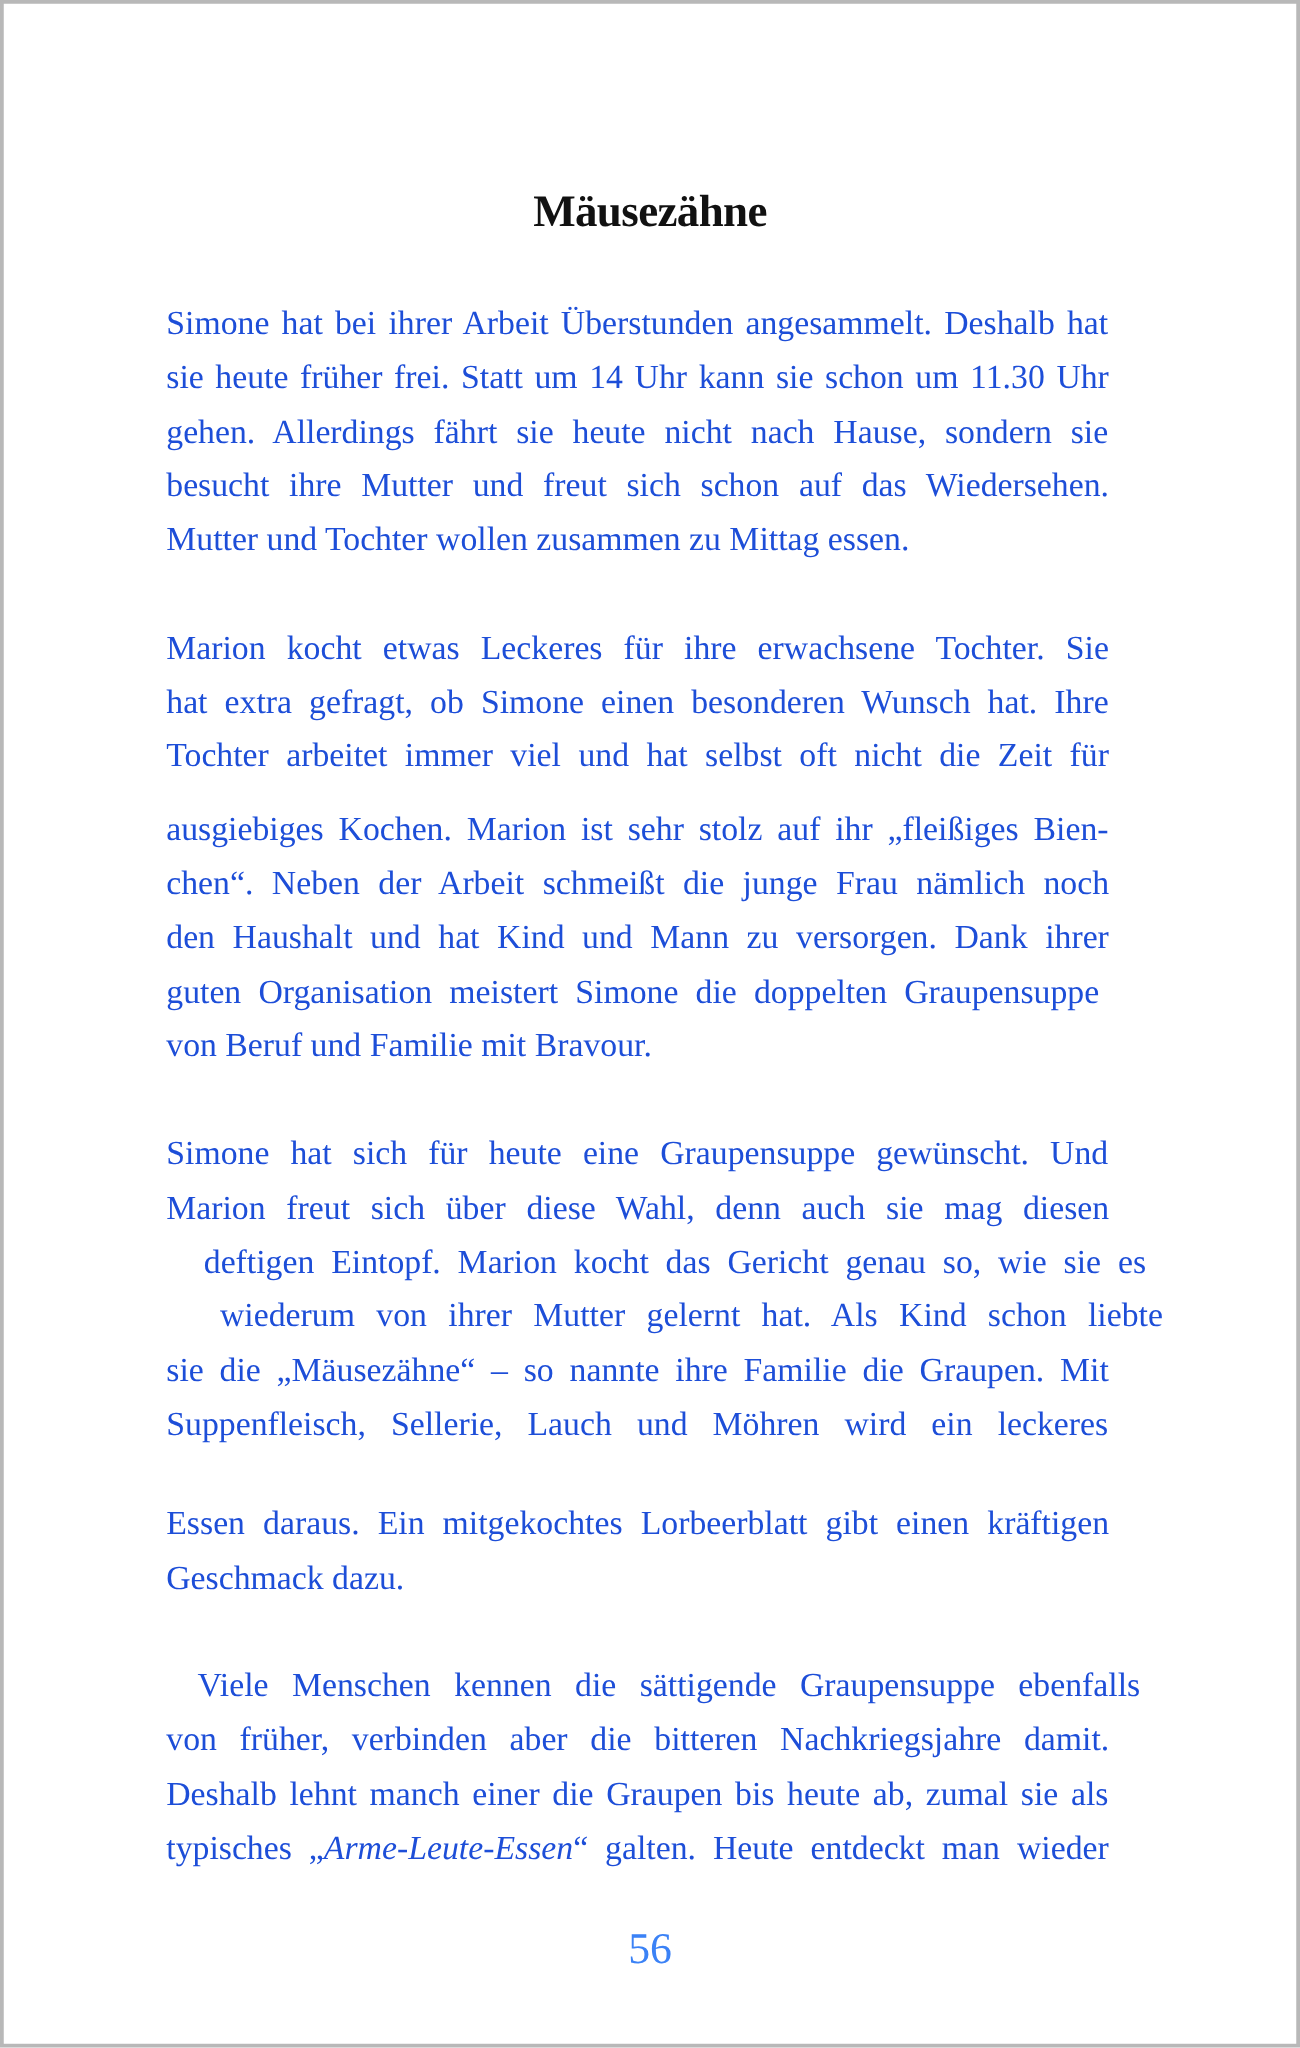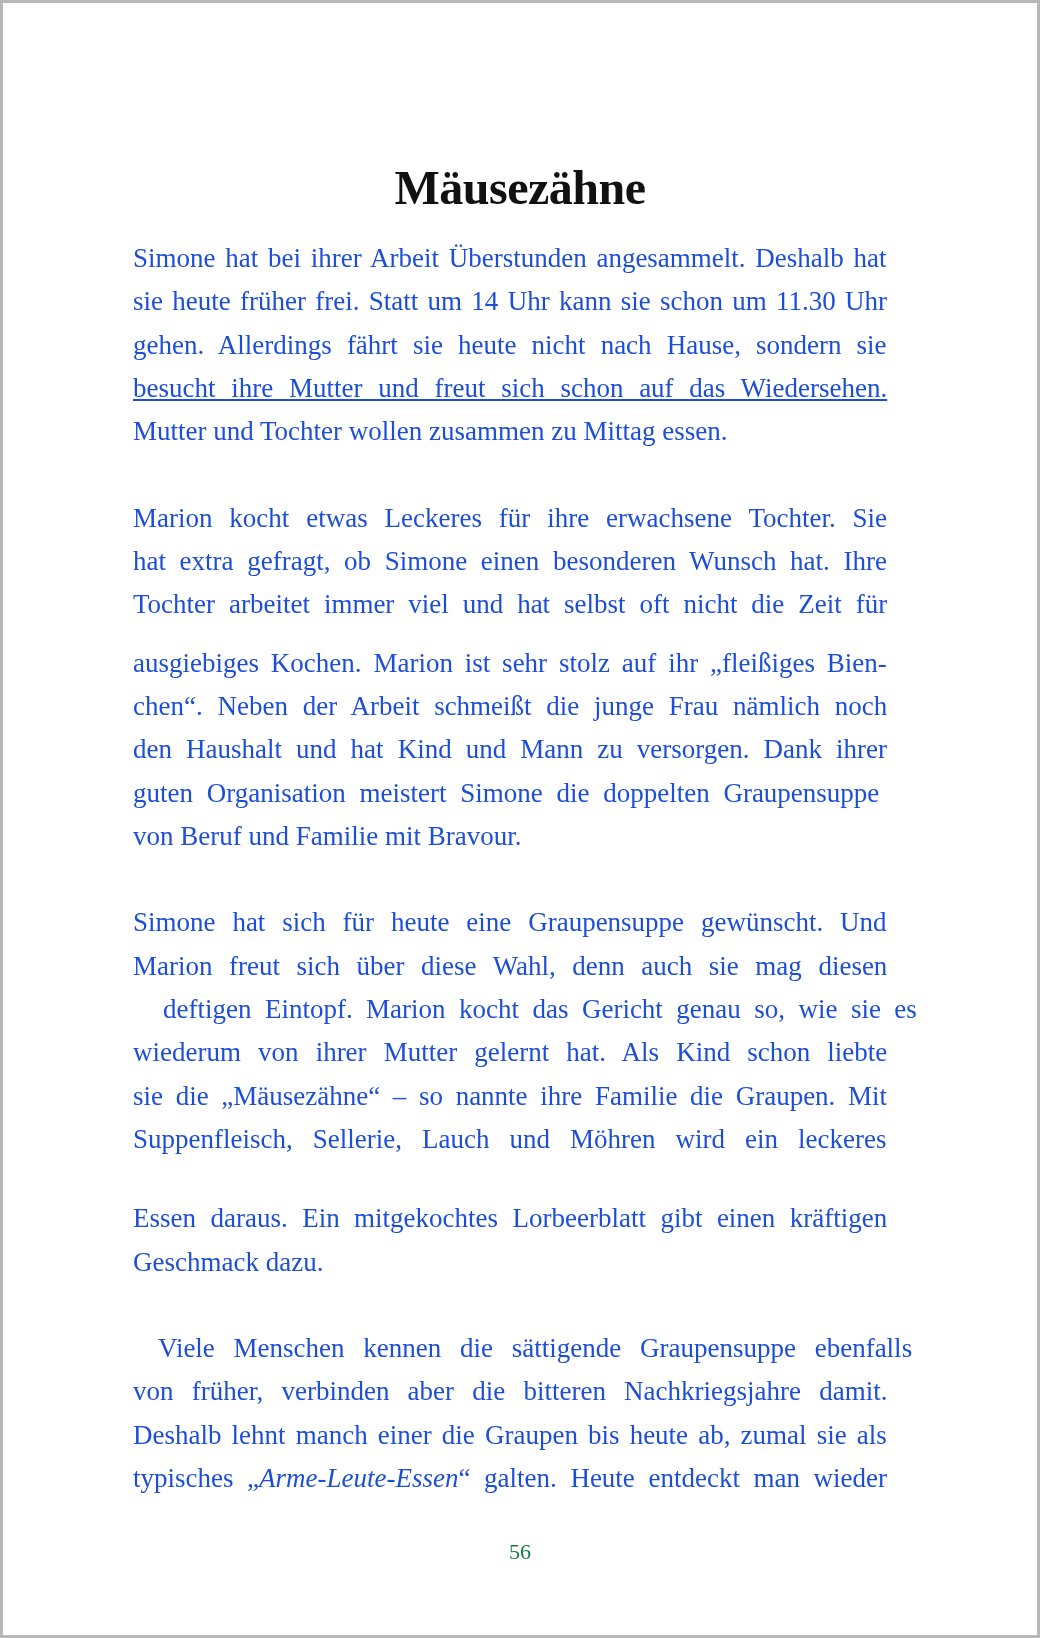--- a/index.html
+++ b/index.html
@@ -8,76 +8,76 @@
       position: absolute; left: 0; top: 0;
       width: 1034px; height: 1632px;
       border: 3px solid #b8b8b8;
       background: #ffffff;
     }
     .title {
       position: absolute; left: 0; right: 0; top: 145px;
       text-align: center;
       font-family: "Liberation Serif", "DejaVu Serif", serif;
       font-weight: bold;
-      font-size: 48px;
+      font-size: 36px;
       color: #111111;
       letter-spacing: -0.5px;
-      margin: 12px;
+      margin: 0;
     }
     .body-text {
       position: absolute; left: 130px; width: 754px; top: 234px;
       font-family: "Liberation Serif", "DejaVu Serif", serif;
       font-size: 27px;
       line-height: 43.3px;
       color: #1d4ed8;
     }
     .para { margin: 0 0 43.3px 0; }
     .line {
       display: block; text-align: justify; text-align-last: justify;
       white-space: nowrap; height: 43.3px;
     }
     .line.last { text-align-last: left; }
     .line span { white-space: normal; }
     .page-number {
       position: absolute; left: 0; right: 0; top: 1536px;
       text-align: center;
       font-family: "Liberation Serif", "DejaVu Serif", serif;
-      font-size: 22px; color: #15803d;
+      font-size: 35px; color: #3b82f6;
     }
     em { font-style: italic; }
   </style>
 </head>
 <body>
 
 <div class="page">
   <h1 class="title">Mäusezähne</h1>
 
   <div class="body-text">
     <p class="para">
       <span class="line" style="display: block; width: auto; word-spacing: 3px; text-align: left; text-align-last: left;">Simone hat bei ihrer Arbeit Überstunden angesammelt. Deshalb hat</span>
       <span class="line" style="display: block; width: auto; word-spacing: 2.53846px; text-align: left; text-align-last: left;">sie heute früher frei. Statt um 14 Uhr kann sie schon um 11.30 Uhr</span>
       <span class="line" style="display: block; width: auto; word-spacing: 8.33333px; text-align: left; text-align-last: left;">gehen. Allerdings fährt sie heute nicht nach Hause, sondern sie</span>
-      <span class="line" style="display: block; width: auto; word-spacing: 9px; text-align: center; text-align-last: left; text-decoration: underline;">besucht ihre Mutter und freut sich schon auf das Wiedersehen.</span>
+      <span class="line" style="display: block; width: auto; word-spacing: 9px; text-align: center; text-align-last: left;">besucht ihre Mutter und freut sich schon auf das Wiedersehen.</span>
       <span class="line last">Mutter und Tochter wollen zusammen zu Mittag essen.</span>
     </p>
     <p class="para">
       <span class="line" style="display: block; width: auto; word-spacing: 10.125px; text-align: left; text-align-last: left;">Marion kocht etwas Leckeres für ihre erwachsene Tochter. Sie</span>
       <span class="line" style="display: block; width: auto; word-spacing: 6.88889px; text-align: left; text-align-last: left;">hat extra gefragt, ob Simone einen besonderen Wunsch hat. Ihre</span>
       <span class="line" style="display: block; width: auto; word-spacing: 7.18182px; text-align: left; text-align-last: left;">Tochter arbeitet immer viel und hat selbst oft nicht die Zeit für</span>
       <span class="line" style="display: block; width: auto; word-spacing: 5.11111px; text-align: left; text-align-last: left; margin-top: 15px;">ausgiebiges Kochen. Marion ist sehr stolz auf ihr „fleißiges Bien-</span>
       <span class="line" style="display: block; width: auto; word-spacing: 8px; text-align: left; text-align-last: left;">chen“. Neben der Arbeit schmeißt die junge Frau nämlich noch</span>
       <span class="line" style="display: block; width: auto; word-spacing: 7.3px; text-align: left; text-align-last: left;">den Haushalt und hat Kind und Mann zu versorgen. Dank ihrer</span>
       <span class="line" style="display: block; width: auto; word-spacing: 7px; text-align: left; text-align-last: left;">guten Organisation meistert Simone die doppelten Graupensuppe</span>
       <span class="line last">von Beruf und Familie mit Bravour.</span>
     </p>
     <p class="para">
       <span class="line" style="display: block; width: auto; word-spacing: 10.125px; text-align: left; text-align-last: left; margin-top: 35px;">Simone hat sich für heute eine Graupensuppe gewünscht. Und</span>
       <span class="line" style="display: block; width: auto; word-spacing: 9.8px; text-align: left; text-align-last: left;">Marion freut sich über diese Wahl, denn auch sie mag diesen</span>
       <span class="line" style="display: block; width: auto; word-spacing: 6.7px; text-align: right; text-align-last: left; margin-left: 30px;">deftigen Eintopf. Marion kocht das Gericht genau so, wie sie es</span>
-      <span class="line" style="display: block; width: auto; word-spacing: 10.3333px; text-align: right; text-align-last: left;">wiederum von ihrer Mutter gelernt hat. Als Kind schon liebte</span>
+      <span class="line" style="display: block; width: auto; word-spacing: 10.3333px; text-align: right; text-align-last: left; margin-left: 43px;">wiederum von ihrer Mutter gelernt hat. Als Kind schon liebte</span>
       <span class="line" style="display: block; width: auto; word-spacing: 5.9px; text-align: left; text-align-last: left;">sie die „Mäusezähne“ – so nannte ihre Familie die Graupen. Mit</span>
       <span class="line" style="display: block; width: auto; word-spacing: 13.2857px; text-align: left; text-align-last: left;">Suppenfleisch, Sellerie, Lauch und Möhren wird ein leckeres</span>
       <span class="line" style="display: block; width: auto; word-spacing: 7.71429px; text-align: right; text-align-last: left; margin-top: 36px;">Essen daraus. Ein mitgekochtes Lorbeerblatt gibt einen kräftigen</span>
       <span class="line last">Geschmack dazu.</span>
     </p>
     <p class="para">
       <span class="line" style="display: block; width: auto; word-spacing: 12px; text-align: left; text-align-last: left; margin-left: 25px;">Viele Menschen kennen die sättigende Graupensuppe ebenfalls</span>
       <span class="line" style="display: block; width: auto; word-spacing: 11.4286px; text-align: left; text-align-last: left;">von früher, verbinden aber die bitteren Nachkriegsjahre damit.</span>
       <span class="line" style="display: block; width: auto; word-spacing: 3.36364px; text-align: left; text-align-last: left;">Deshalb lehnt manch einer die Graupen bis heute ab, zumal sie als</span>
       <span class="line" style="display: block; width: auto; word-spacing: 6.83333px; text-align: left; text-align-last: left;"><span>typisches „</span><em>Arme-Leute-Essen</em><span>“ galten. Heute entdeckt man wieder</span></span>

